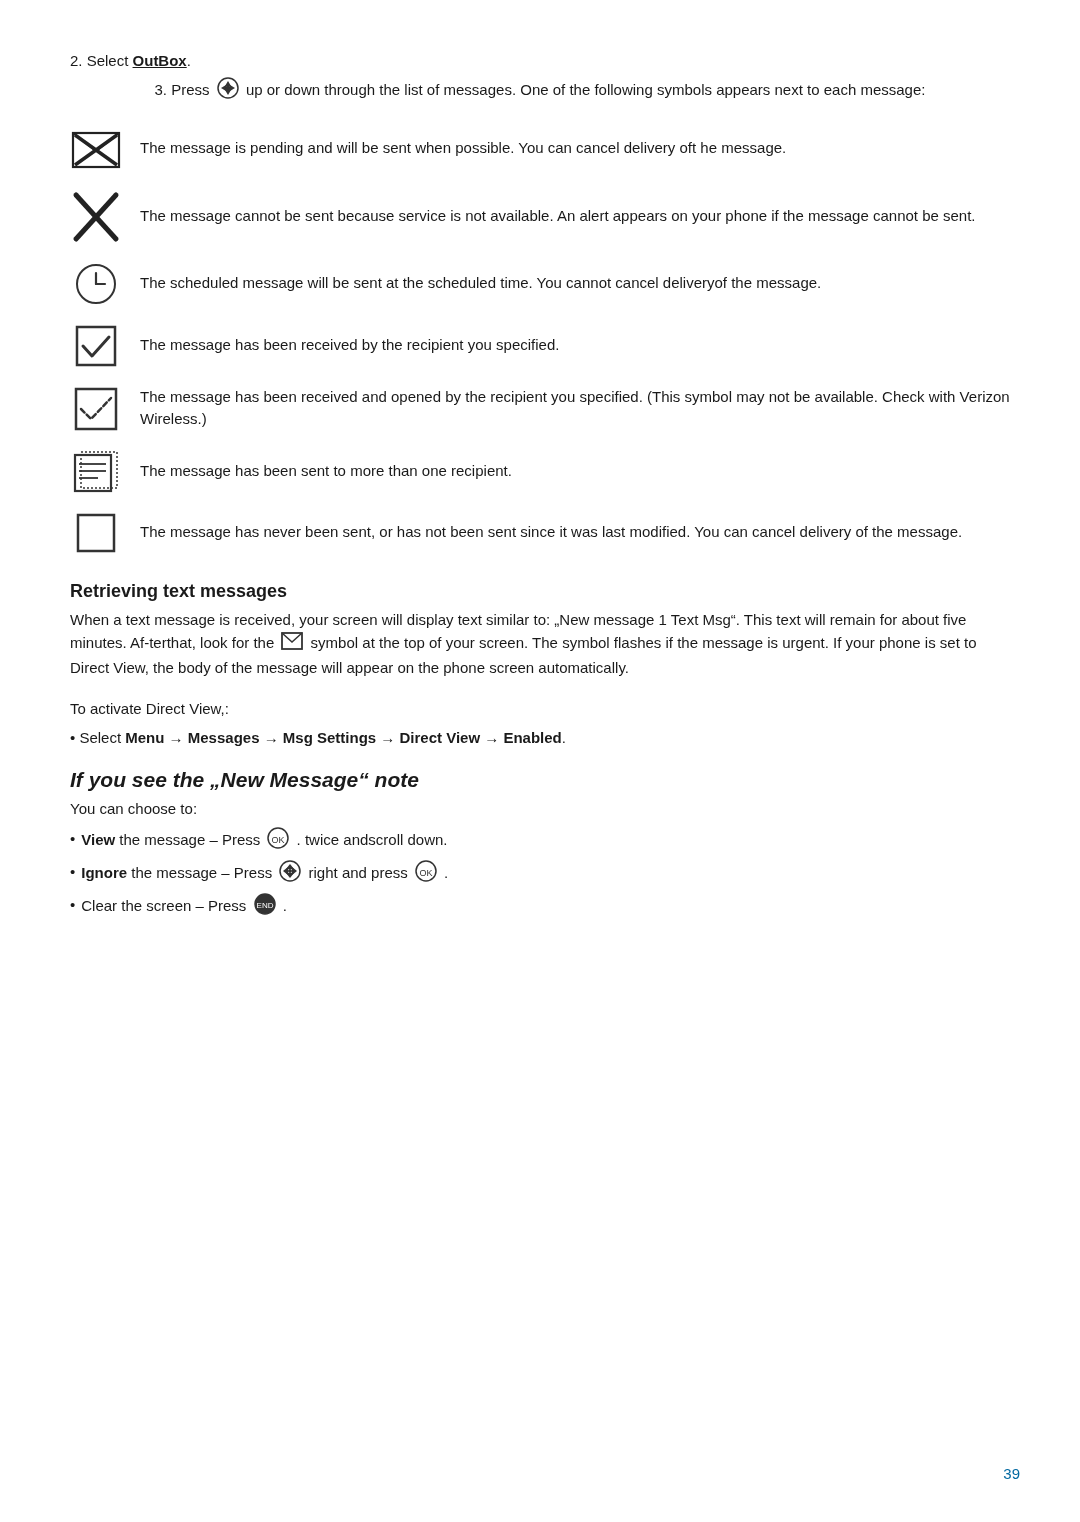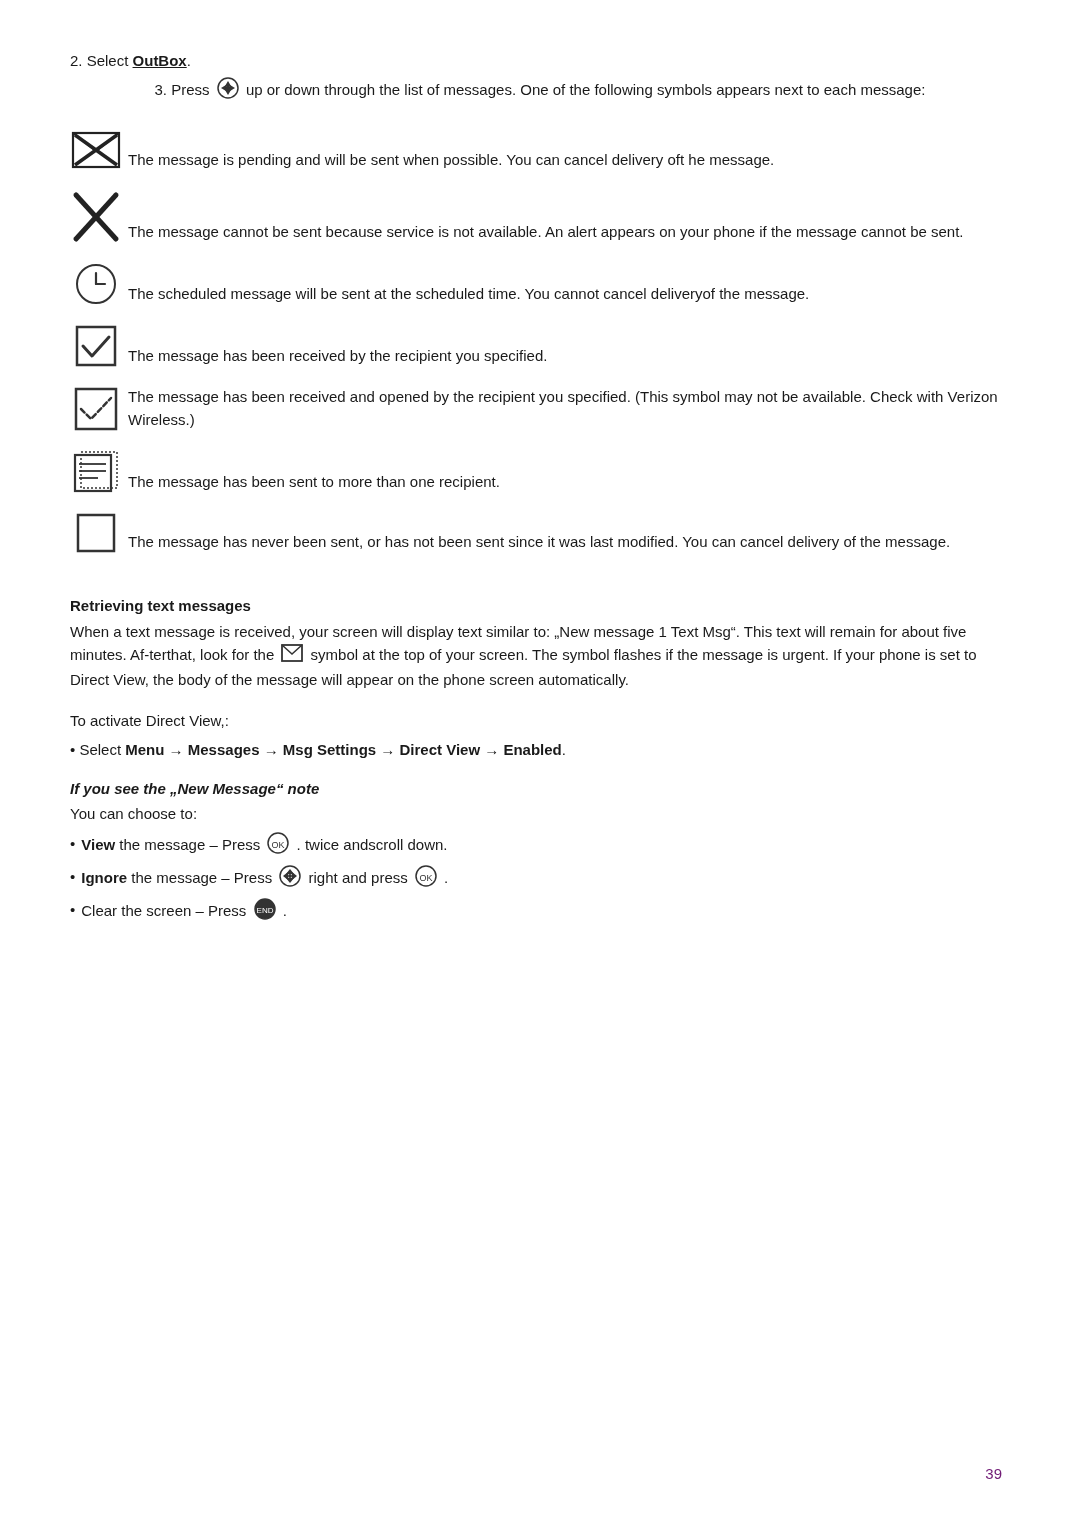--- a/index.html
+++ b/index.html
@@ -34,43 +34,43 @@
       margin-bottom: 20px;
       text-align: center;
     }
 
     .symbol-list {
       margin-top: 16px;
     }
 
     .symbol-item {
       display: flex;
-      align-items: flex-end;
+      align-items: center;
       margin-bottom: 18px;
-      gap: 6px;
+      gap: 18px;
     }
 
     .symbol-icon {
       flex-shrink: 0;
       width: 52px;
       display: flex;
       align-items: center;
       justify-content: center;
       margin-top: 2px;
     }
 
     .symbol-text {
       flex: 1;
       line-height: 1.5;
     }
 
     .section-header {
       font-weight: bold;
-      font-size: 15px;
-      margin-top: 44px;
+      font-size: 18px;
+      margin-top: 28px;
       margin-bottom: 6px;
     }
 
     .body-text {
       line-height: 1.55;
       margin-bottom: 10px;
     }
 
     .activate-line {
       margin-top: 18px;
@@ -85,21 +85,21 @@
     }
 
     .menu-path strong {
       font-weight: bold;
       text-align: center;
     }
 
     .bullet-section-header {
       font-weight: bold;
       font-style: italic;
-      font-size: 15px;
+      font-size: 21px;
       margin-bottom: 6px;
       margin-top: 8px;
     }
 
     .choose-line {
       margin-bottom: 6px;
       line-height: 1.5;
     }
 
     .bullet-item {
@@ -124,23 +124,23 @@
 
     .inline-icon {
       display: inline-block;
       vertical-align: middle;
       margin: 0 3px;
     }
 
     .page-number {
       position: absolute;
       bottom: 40px;
-      right: 78px;
+      right: 60px;
       font-size: 15px;
-      color: #701a75;
+      color: #0369a1;
     }
   </style>
 </head>
 <body>
 
 <div>
 
   <div class="step-line">
     <span>2. Select </span><strong>OutBox</strong><span>.</span>
   </div>

